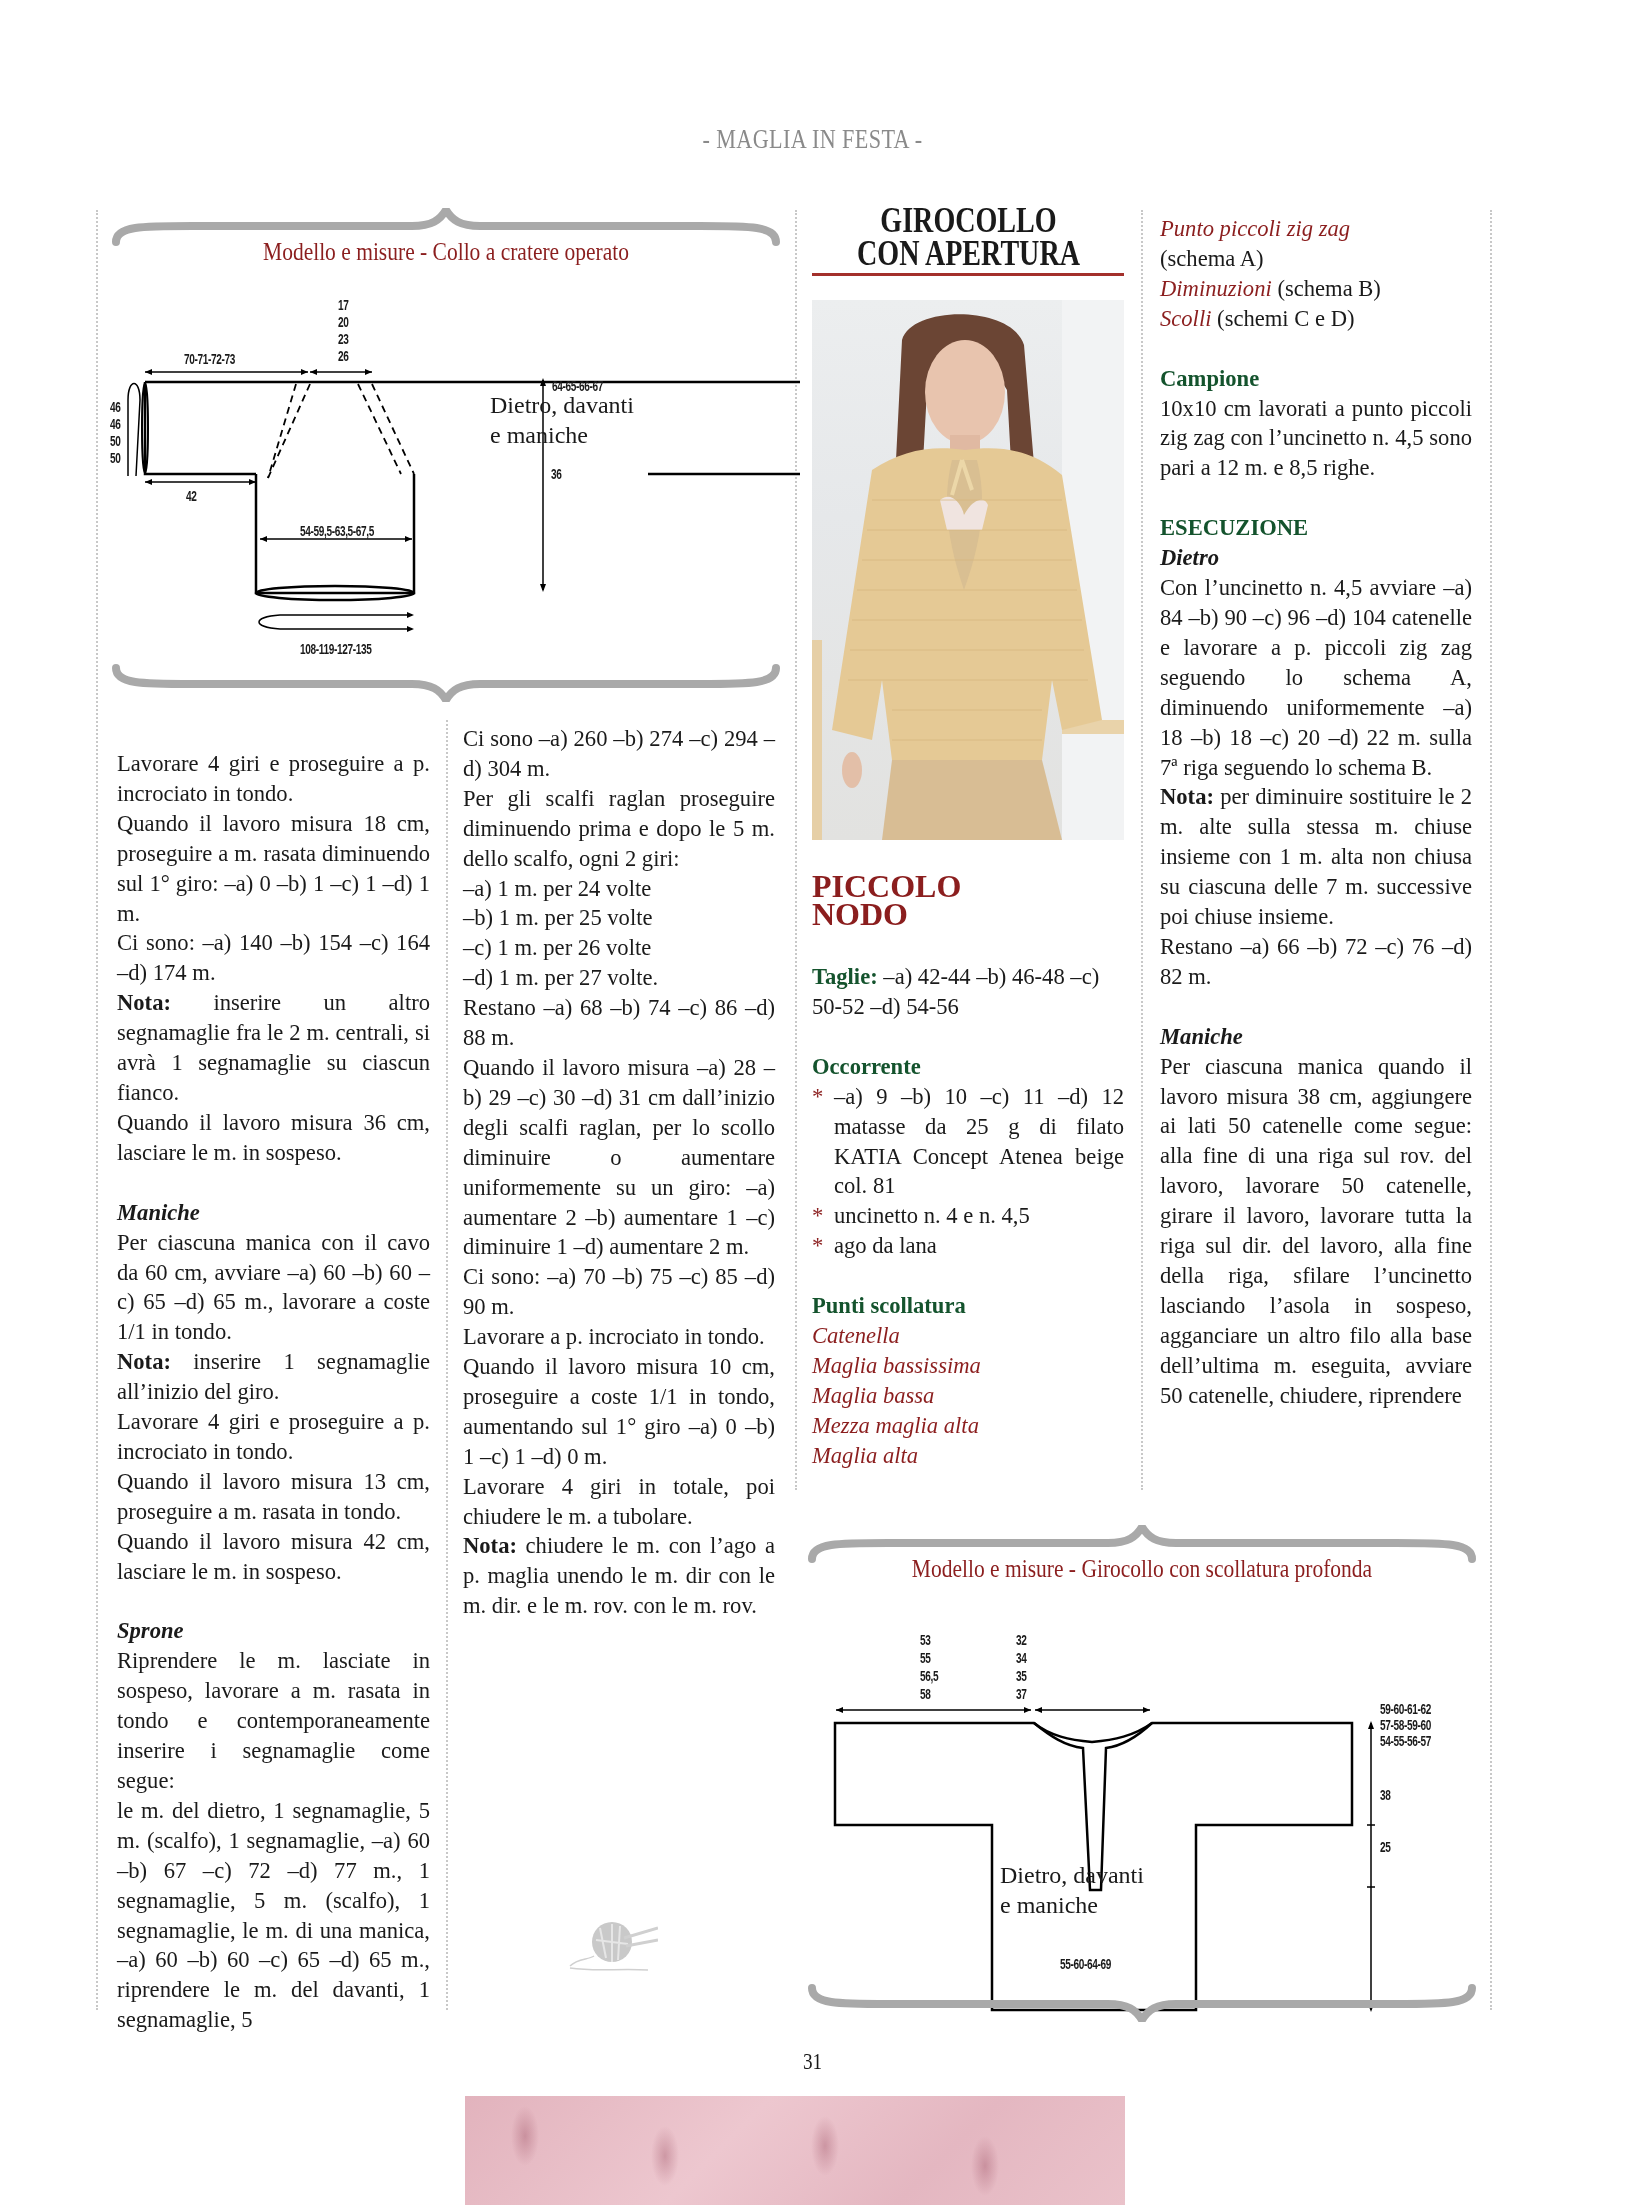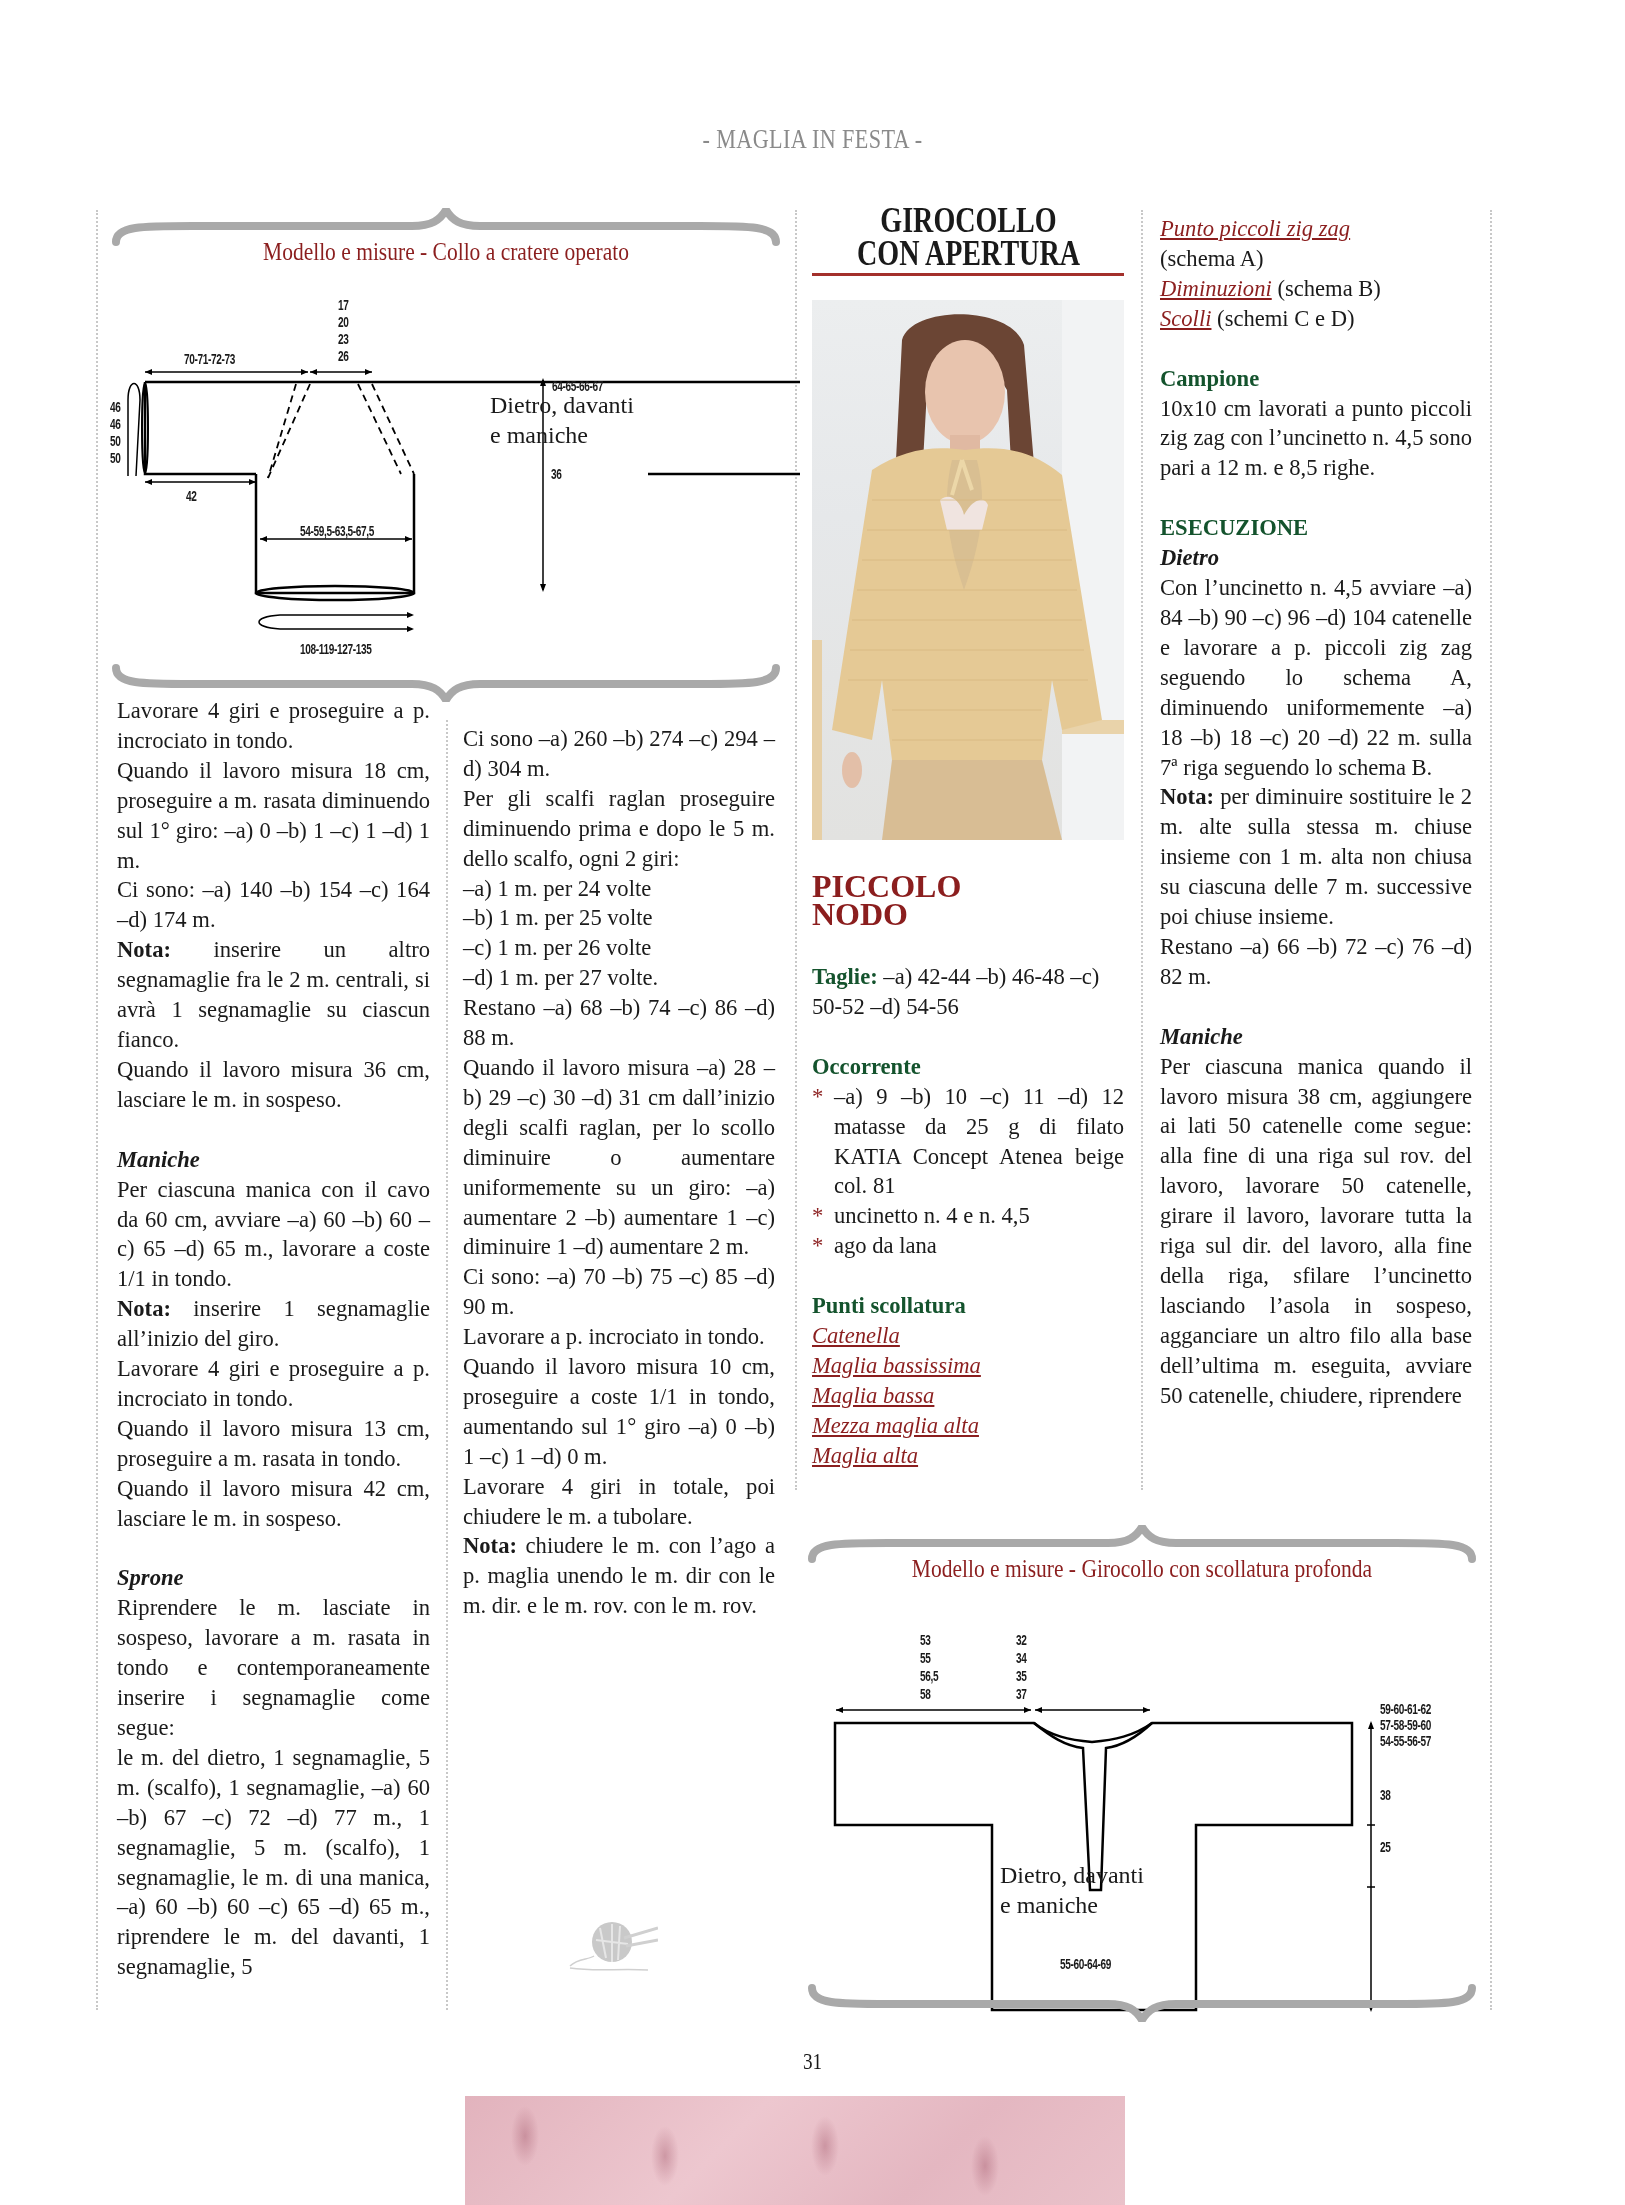--- a/index.html
+++ b/index.html
@@ -9,21 +9,21 @@
   .header { left:0; width:1625px; top:124px; text-align:center; font-size:27px; color:#8a8a8a; letter-spacing:0.5px;
             transform:scaleX(0.82); }
   .vdot { position:absolute; width:0; border-left:2px dotted #c8c8c8; }
   .col { position:absolute; font-size:22.6px; line-height:29.9px; text-align:justify; }
   .col p { margin:0; }
   .col .gap { height:30px; }
   .sub { font-weight:bold; font-style:italic; }
   .red { color:#8b1e1e; }
   .redh { color:#14532d; font-weight:bold; }
   .b { font-weight:bold; }
-  .it { font-style:italic;text-decoration:underline; }
+  .it { font-style:italic; }
   .brace { position:absolute; }
   .dtitle { position:absolute; text-align:center; color:#8b1e1e; font-size:25px; transform:scaleX(0.86); transform-origin:center; }
   .cond { font-family:"Liberation Sans","DejaVu Sans",sans-serif; font-weight:bold; font-size:14px; letter-spacing:-0.5px; line-height:19px; transform:scaleX(0.72); transform-origin:left top; white-space:nowrap; }
   .dlabel { position:absolute; font-size:24px; line-height:30px; }
   .title3 { position:absolute; left:812px; width:313px; top:204px; text-align:center; font-size:36px; line-height:33px; font-weight:bold; transform:scaleX(0.78); transform-origin:center; }
   .redrule { position:absolute; left:812px; width:312px; top:273px; height:3px; background:#a3302b; }
   .photo { position:absolute; left:812px; top:300px; width:312px; height:540px;
            background:linear-gradient(180deg,#eceeef 0%,#e6e8ea 40%,#e2e2e0 100%); overflow:hidden; }
   .list-ast { display:flex; }
   .list-ast .ast { width:22px; flex:none; color:#8b1e1e; }
@@ -107,21 +107,21 @@
 <div class="abs cond" style="left:300px; top:522px;">54-59,5-63,5-67,5</div>
 <div class="abs cond" style="left:300px; top:640px;">108-119-127-135</div>
 <div class="dlabel" style="left:490px; width:180px; top:390px;">
   <div>Dietro, davanti</div>
   <div>e maniche</div>
 </div>
 <svg class="brace" style="left:112px; top:662px;" width="668" height="40" viewBox="0 0 668 40">
   <path d="M4 6 C4 22, 30 22, 80 22 L300 22 C320 22, 328 28, 334 38 C340 28, 348 22, 368 22 L588 22 C638 22, 664 22, 664 6" fill="none" stroke="#a9a9a9" stroke-width="8" stroke-linecap="round"></path>
 </svg>
 
-<div class="col" style="left:117px; width:313px; top:696px;">
+<div class="col" style="left:117px; width:313px; top:749px;">
   <p>Lavorare 4 giri e proseguire a p. incrociato in tondo.</p>
   <p>Quando il lavoro misura 18 cm, proseguire a m. rasata diminuendo sul 1° giro: –a) 0 –b) 1 –c) 1 –d) 1 m.</p>
   <p>Ci sono: –a) 140 –b) 154 –c) 164 –d) 174 m.</p>
   <p><span class="b">Nota:</span><span> inserire un altro segnamaglie fra le 2 m. centrali, si avrà 1 segnamaglie su ciascun fianco.</span></p>
   <p>Quando il lavoro misura 36 cm, lasciare le m. in sospeso.</p>
   <div class="gap"></div>
   <p class="sub">Maniche</p>
   <p>Per ciascuna manica con il cavo da 60 cm, avviare –a) 60 –b) 60 –c) 65 –d) 65 m., lavorare a coste 1/1 in tondo.</p>
   <p><span class="b">Nota:</span><span> inserire 1 segnamaglie all’inizio del giro.</span></p>
   <p>Lavorare 4 giri e proseguire a p. incrociato in tondo.</p>

